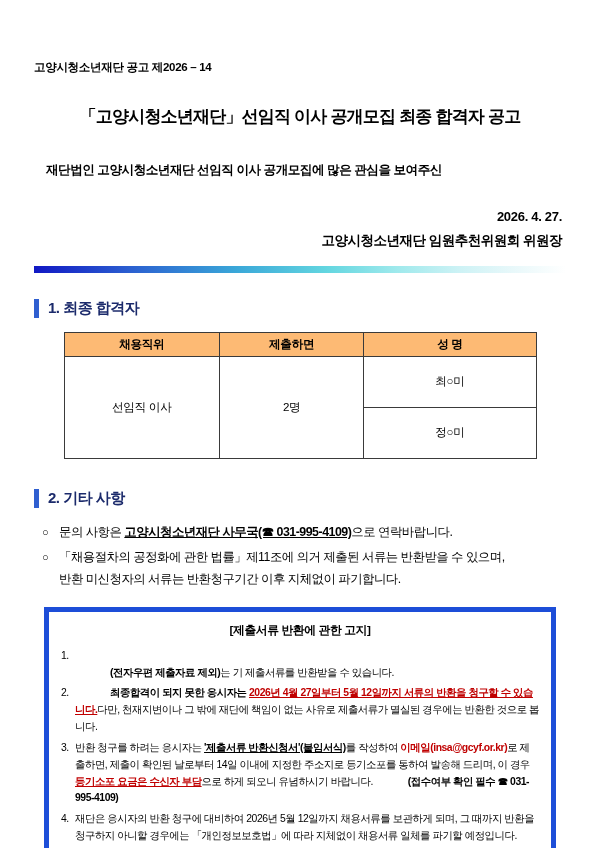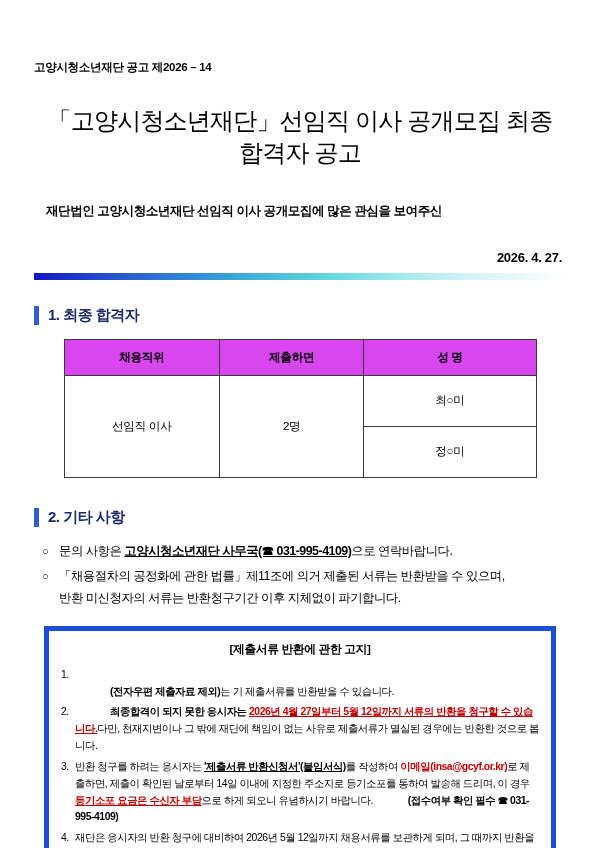--- a/index.html
+++ b/index.html
@@ -21,22 +21,22 @@
     box-sizing: border-box;
     padding: 60px 34px 20px 34px;
   }
   .doc-number {
     font-size: 11.5px;
     font-weight: bold;
     letter-spacing: -0.3px;
     margin: 0 0 30px 0;
   }
   .doc-title {
-    font-size: 24px;
-    font-weight: normal;
+    font-size: 17px;
+    font-weight: bold;
     text-align: center;
     letter-spacing: -0.8px;
     margin: 0 0 30px 0;
   }
   .intro {
     font-size: 12.6px;
     font-weight: bold;
     line-height: 1.95;
     letter-spacing: -0.5px;
     margin: 4px 0 26px 0;
@@ -89,24 +89,24 @@
     margin: 0 auto 30px auto;
     font-size: 11.6px;
   }
   table.result-table th,
   table.result-table td {
     border: 1px solid #3a3a3a;
     text-align: center;
     letter-spacing: -0.3px;
   }
   table.result-table th {
-    background: #d946ef;
+    background: #fdba74;
     font-weight: bold;
     height: 23px;
-    padding: 6px 0;
+    padding: 0 0;
   }
   table.result-table td {
     height: 22px;
     padding: 14px 0;
     font-weight: normal;
   }
   .bullets {
     margin: 0 0 16px 0;
     padding: 0 0 0 8px;
   }
@@ -183,20 +183,21 @@
 
   <div class="doc-number">고양시청소년재단 공고 제2026 – 14</div>
 
   <h1 class="doc-title">「고양시청소년재단」선임직 이사 공개모집 최종 합격자 공고</h1>
 
   <div class="intro">
     <span class="indent">재단법인 고양시청소년재단 선임직 이사 공개모집에 많은 관심을 보여주신</span>
   </div>
 
   <div class="date-line">2026. 4. 27.</div>
+  <div class="issuer-line">고양시청소년재단 임원추천위원회 위원장</div>
 
   <div class="gradient-bar"></div>
 
   <div class="section-heading">
     <span class="section-bar"></span>
     <span class="section-title">1. 최종 합격자</span>
   </div>
 
   <table class="result-table">
     <thead>

